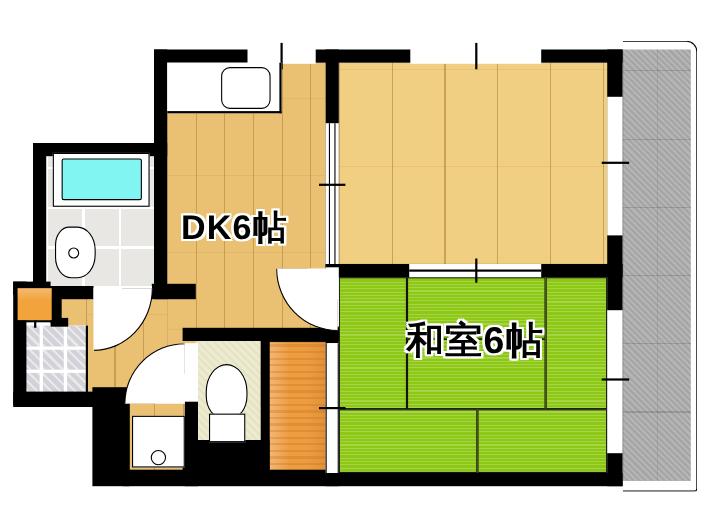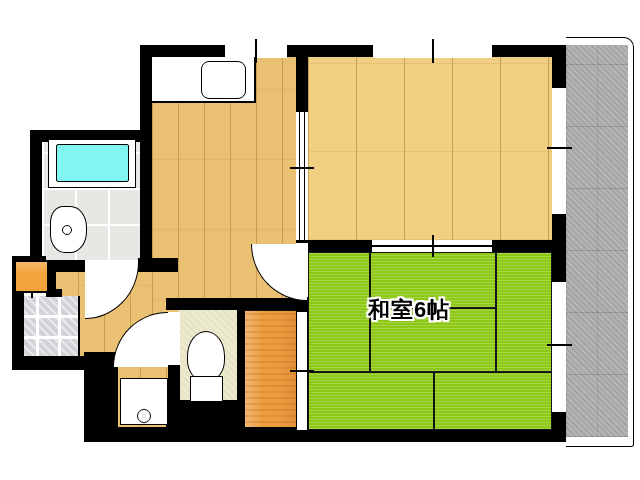--- a/index.html
+++ b/index.html
@@ -155,15 +155,16 @@
   <div class="abs fixture" style="left:62px;top:225px;width:10px;height:10px;border-radius:50%;z-index:6;"></div>
 
   <div class="abs fixture" style="left:187px;top:331px;width:38px;height:50px;border-radius:50% 50% 42% 42%;z-index:5;"></div>
   <div class="abs fixture" style="left:190px;top:376px;width:33px;height:26px;z-index:6;"></div>
 
   <div class="abs fixture" style="left:120px;top:378px;width:48px;height:47px;z-index:5;"></div>
   <div class="abs fixture" style="left:137px;top:409px;width:14px;height:14px;border-radius:50%;z-index:6;"></div>
 
   <div class="abs shoebox" style="left:16px;top:262px;width:31px;height:29px;z-index:5;"></div>
 
-  <div class="abs label" style="left:409px;top:310px;font-size:22px;">和室6帖</div>
+  <div class="abs label" style="left:213px;top:207px;font-size:31px;">DK6帖</div>
+  <div class="abs label" style="left:432px;top:310px;font-size:34px;">和室6帖</div>
 
 </div>
 
 </body></html>

